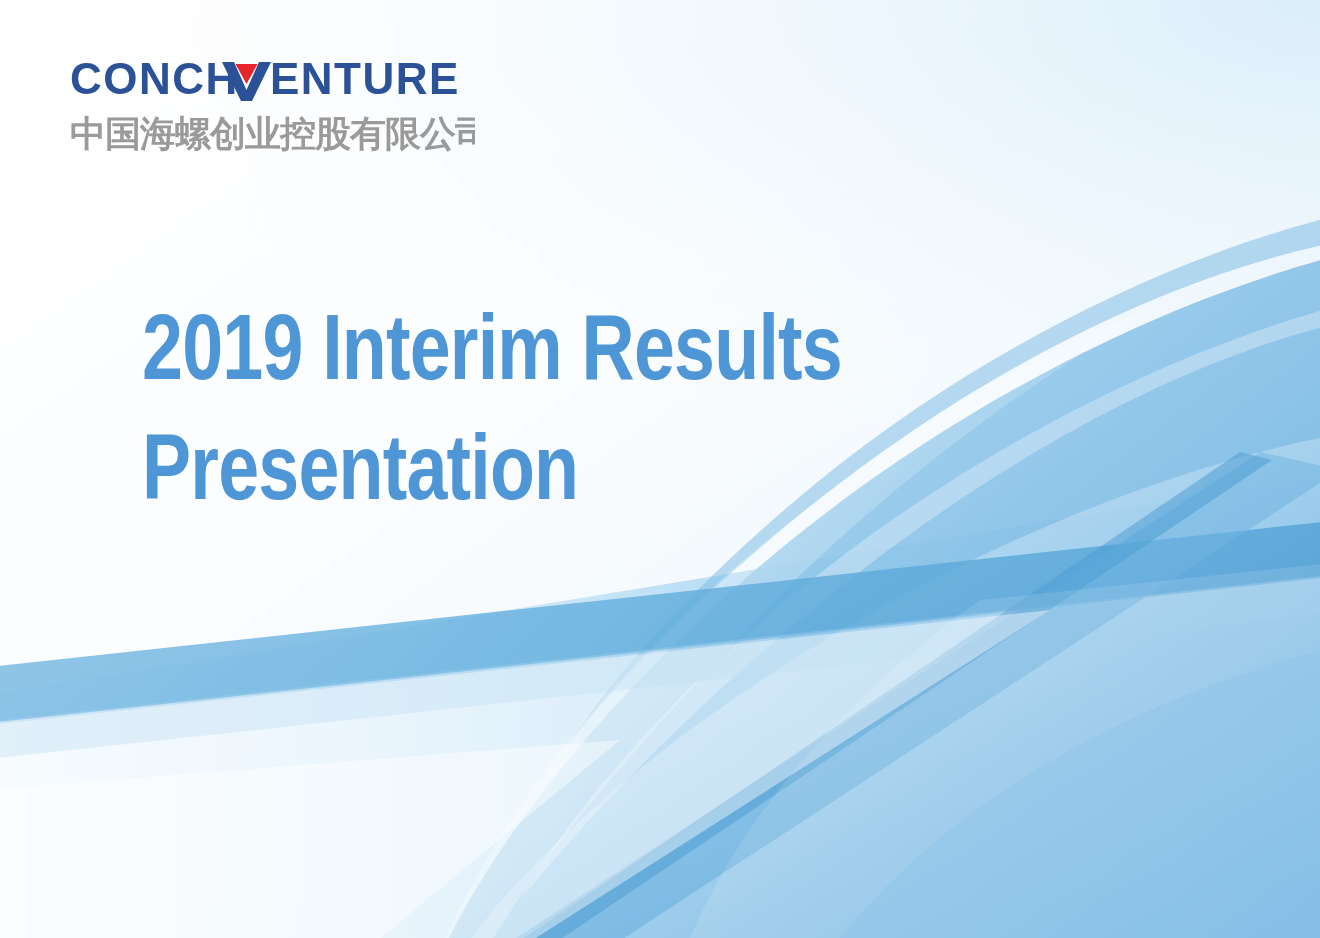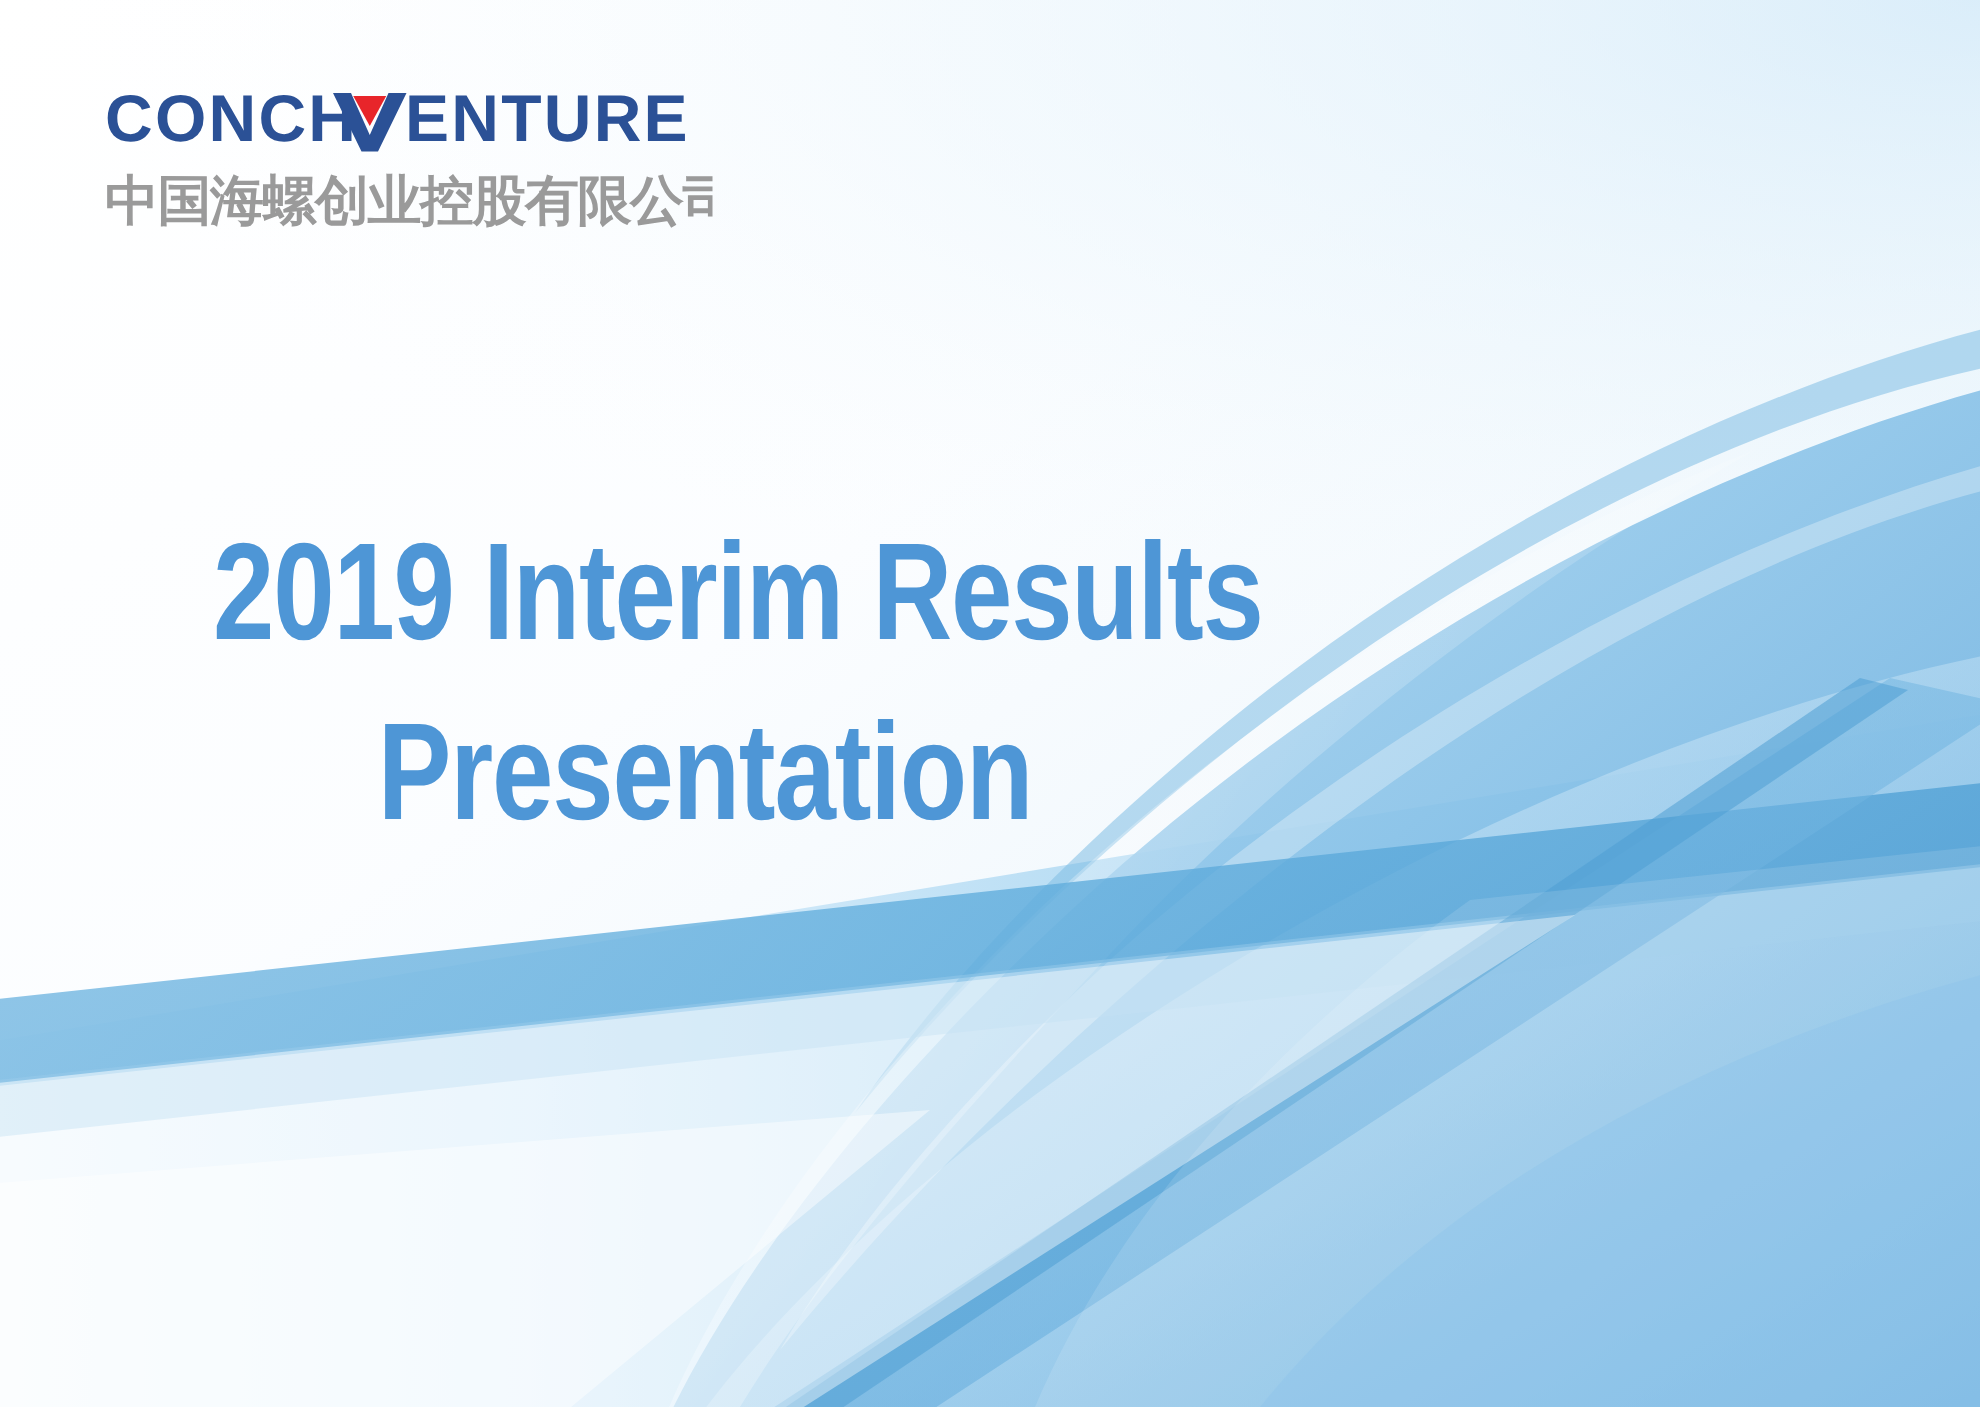--- a/index.html
+++ b/index.html
@@ -40,22 +40,21 @@
     margin-top:6px;
     width:405px; height:46px;
   }
 
   
   #title-block {
     position:absolute;
     left:60px; top:288px;
     width:820px;
     z-index:20;
-    text-align:center;
-    margin-top:48px;
+    text-align:left;
   }
   .title-line {
     display:block;
     font-family:"Liberation Sans", sans-serif;
     font-weight:bold;
     color:#4E96D6;
     font-size:92px;
     line-height:1.30;
     letter-spacing:-1px;
     transform:scaleX(0.80);

